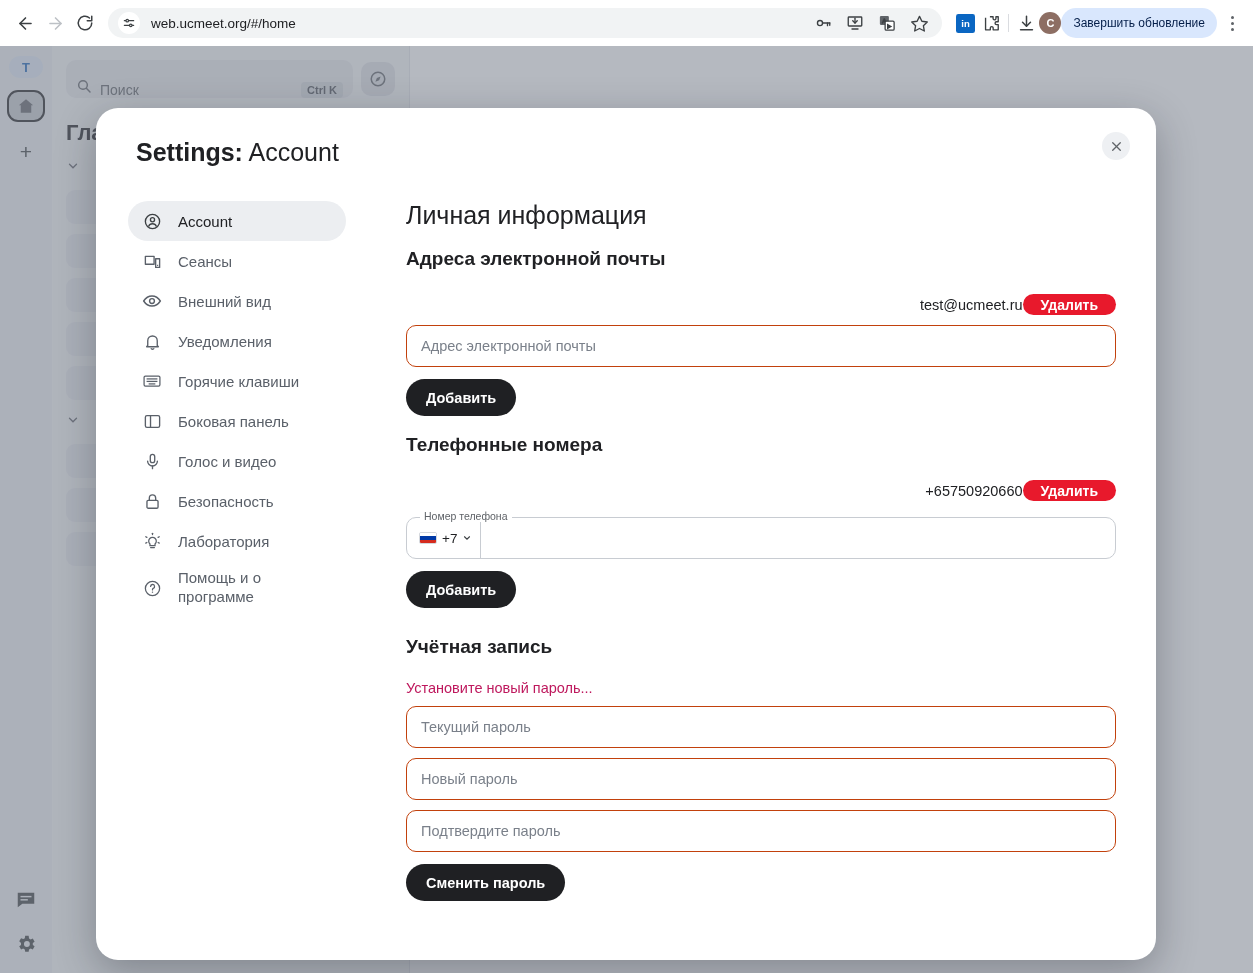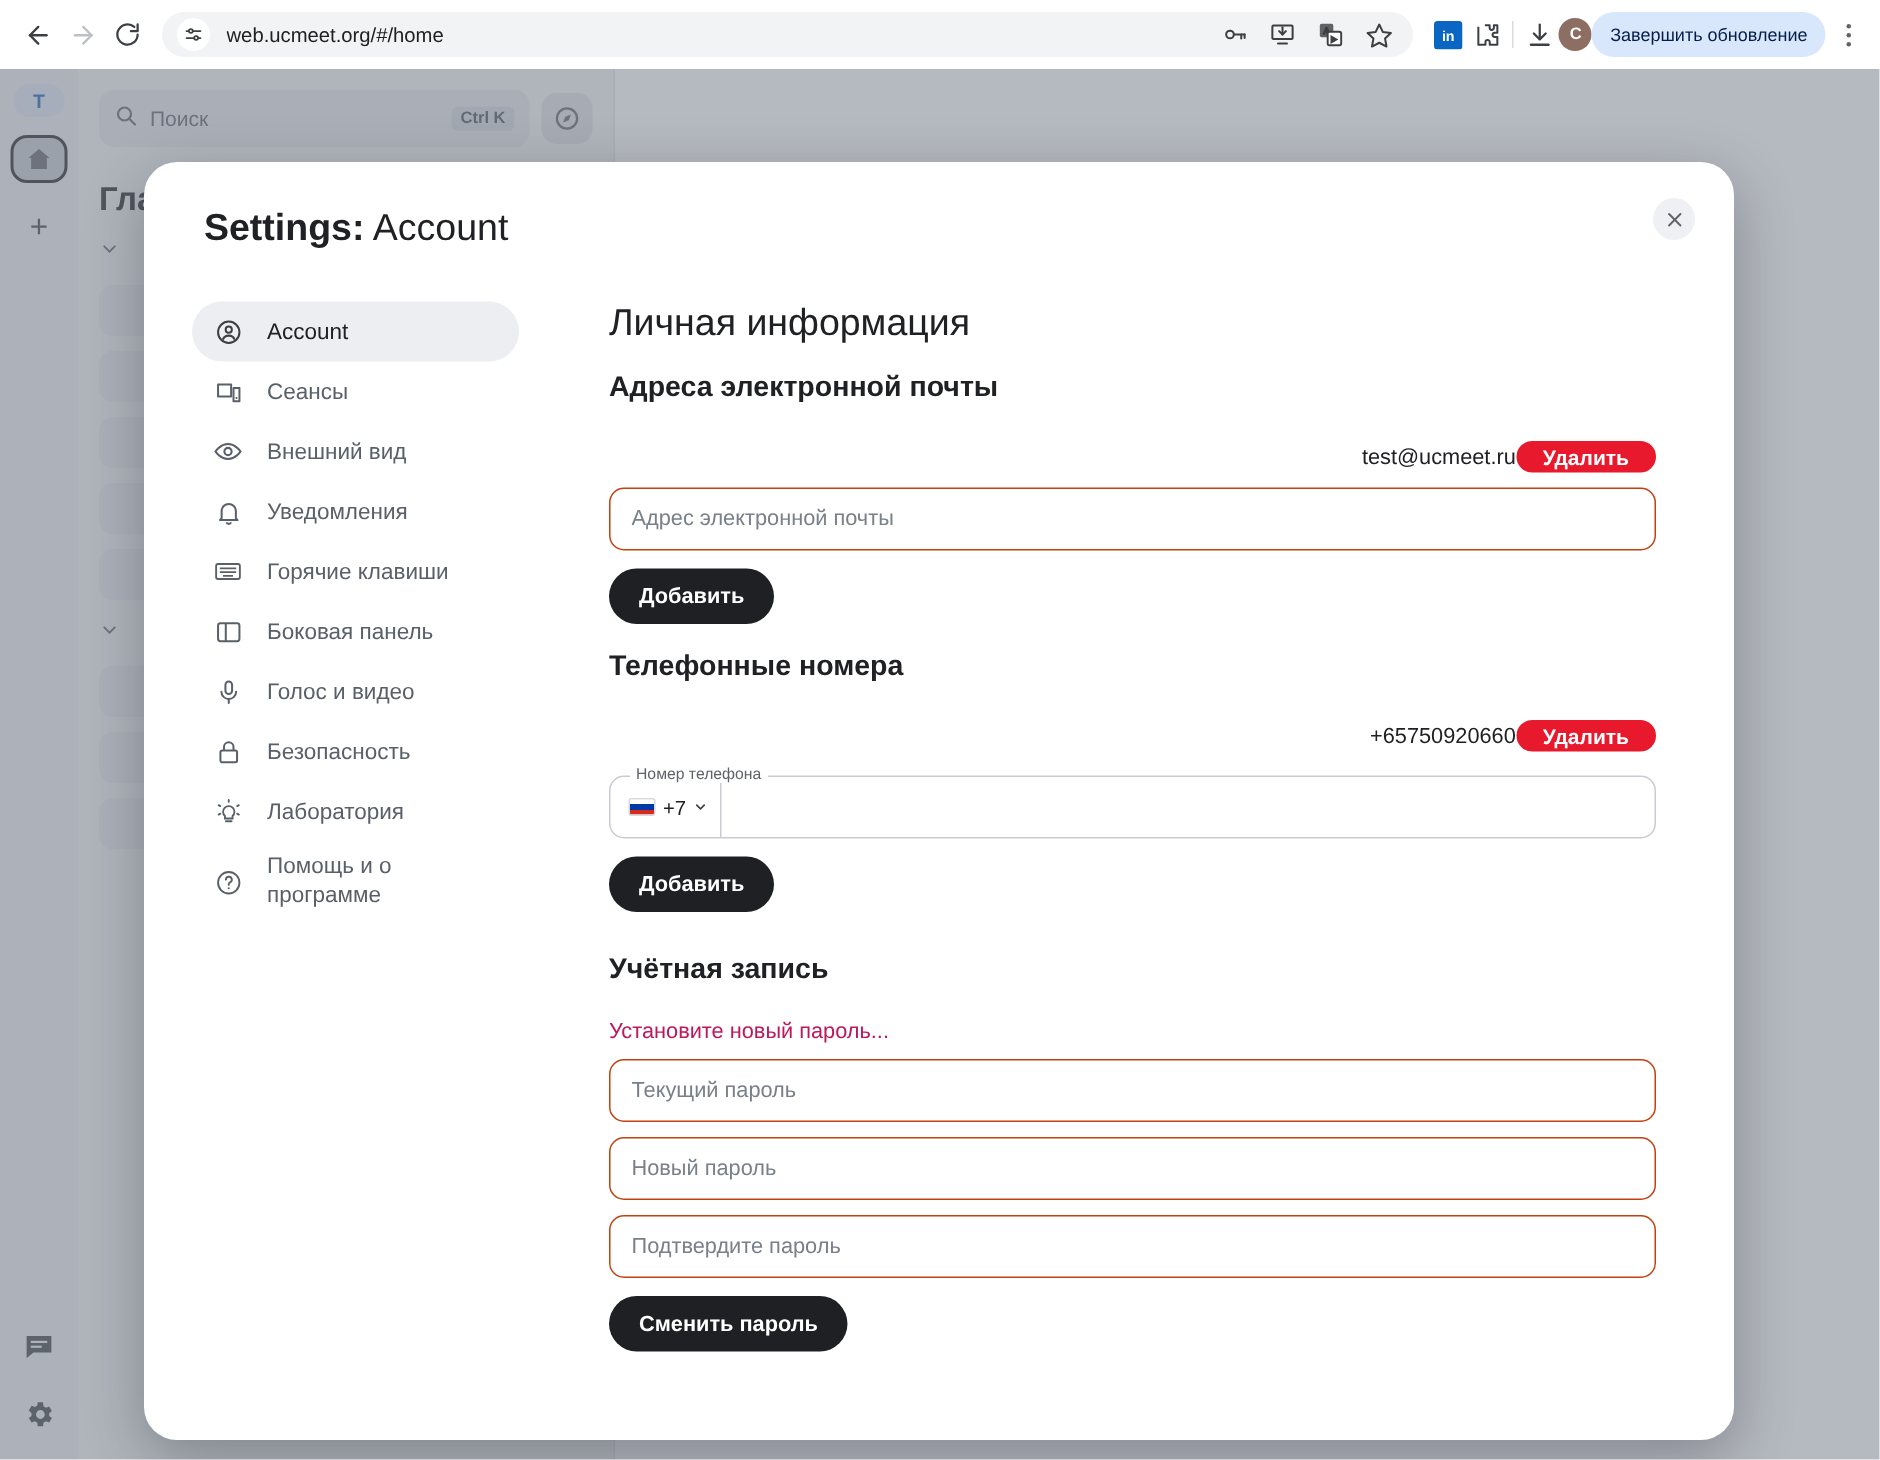--- a/index.html
+++ b/index.html
@@ -135,21 +135,21 @@
     width: 358px; height: 100%;
     background: #f4f5f7;
     border-right: 1px solid #e3e5e9;
     padding: 14px 14px 0 14px;
     flex: 0 0 auto;
   }
   .search-row { display: flex; align-items: center; gap: 8px; }
   .search-box {
     flex: 1 1 auto; height: 38px; border-radius: 10px;
     background: #e6e8ec;
-    display: flex; align-items: center; padding: 0 10px; gap: 8px;
+    display: flex; align-items: flex-end; padding: 0 10px; gap: 8px;
   }
   .search-box .ph { font-size: 14px; color: #5f6368; flex: 1 1 auto; }
   .kbd {
     background: #d6d9de; border-radius: 4px;
     font-size: 11px; font-weight: bold; color: #4a4f57;
     padding: 2px 6px;
   }
   .compass {
     width: 34px; height: 34px; border-radius: 10px;
     background: #dde0e5;
@@ -205,21 +205,21 @@
     display: flex; align-items: center; gap: 16px;
     height: 40px; padding: 0 14px;
     border-radius: 20px;
     color: #5a6069; font-size: 15px;
     margin-bottom: 0px;
   }
   .set-item.multi { height: 54px; }
   .set-item.active { background: #eceef1; color: #202124; }
   .set-ico { width: 20px; height: 20px; flex: 0 0 auto; display: flex; align-items: center; justify-content: center; }
 
-  .set-main { flex: 1 1 auto; padding-left: 60px; padding-right: 52px; }
+  .set-main { flex: 1 1 auto; padding-left: 60px; padding-right: 40px; }
   .h-main { font-size: 25px; color: #202124; font-weight: normal; }
   .h-sec { font-size: 19px; color: #202124; font-weight: bold; margin-top: 18px; }
 
   .row-item {
     display: flex; align-items: center; justify-content: flex-end;
     margin-top: 24px;
   }
   .row-val { font-size: 14.5px; color: #202124; }
   .btn-del {
     background: #e8192c; color: #fff;

